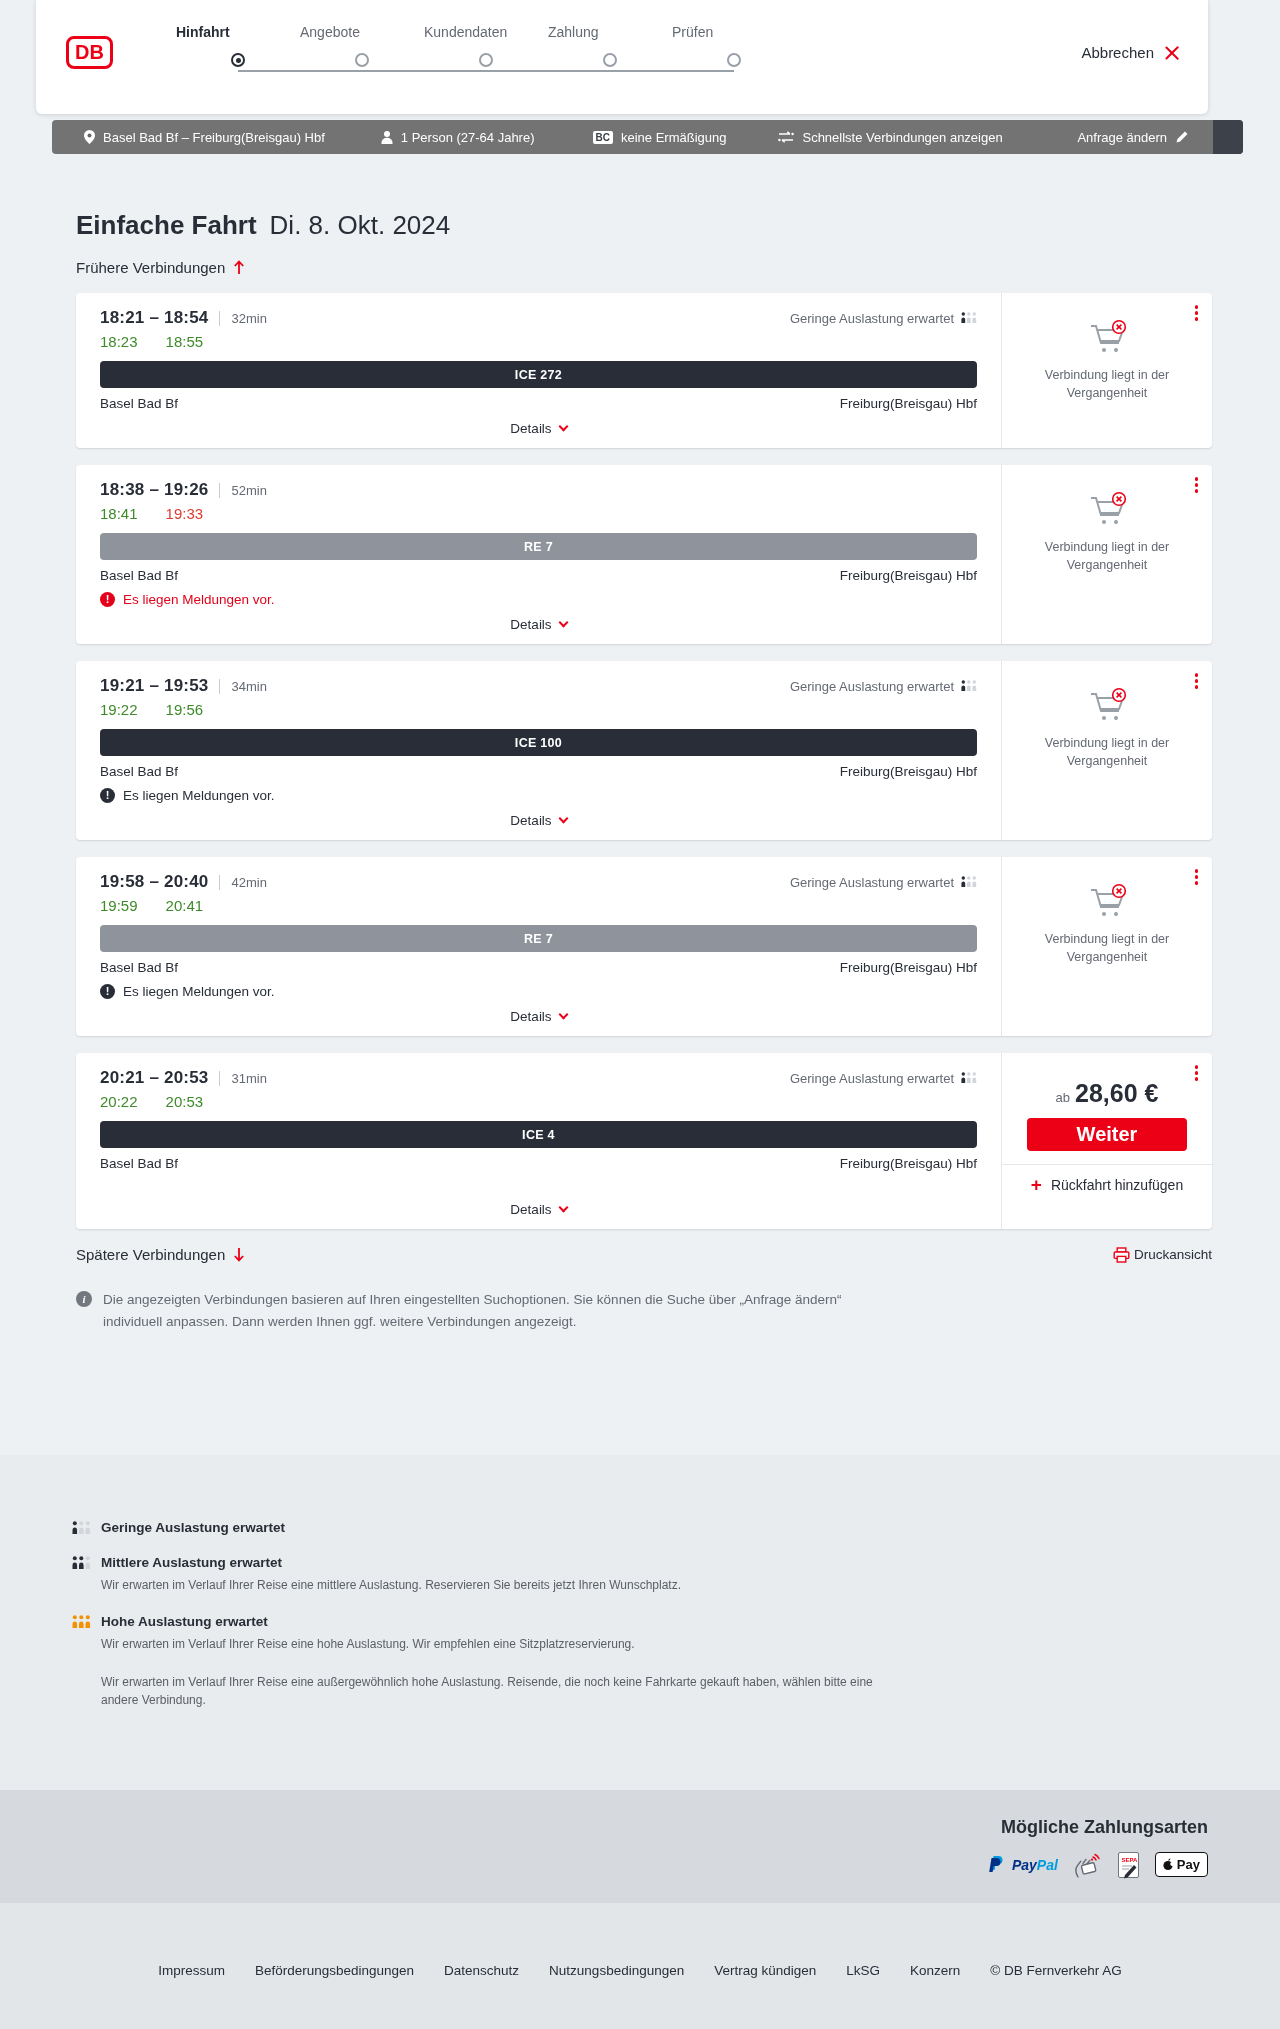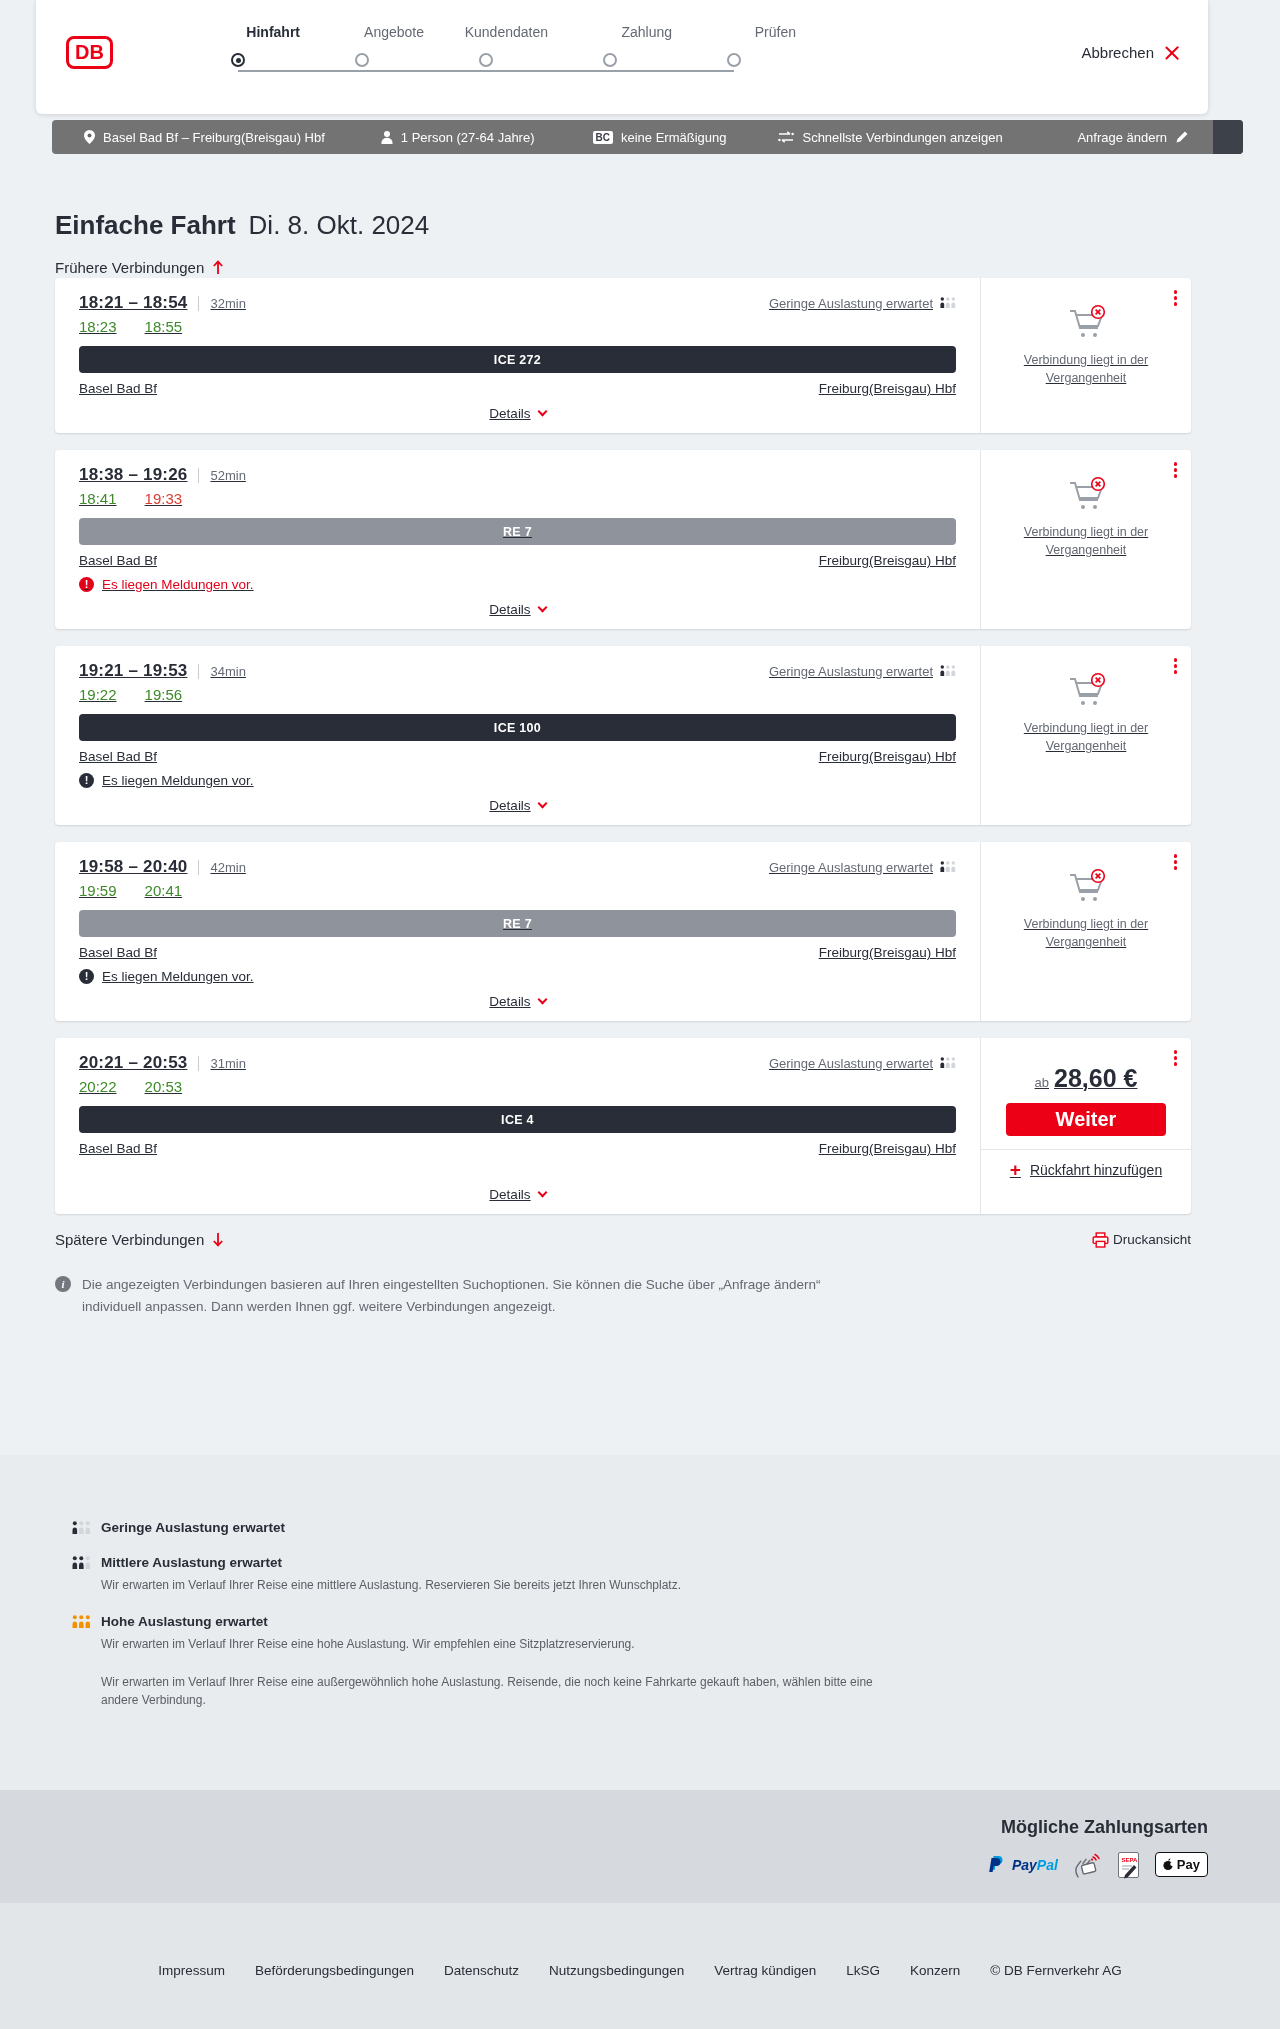--- a/index.html
+++ b/index.html
@@ -17,21 +17,21 @@
     background:#fff; border-radius:0 0 6px 6px;
     box-shadow:0 1px 4px rgba(40,45,55,.16);
   }
   .db-logo {
     position:absolute; left:30px; top:36px; width:47px; height:33px;
     border:3.5px solid #ec0016; border-radius:8px; background:#fff;
     display:flex; align-items:center; justify-content:center;
     color:#ec0016; font-weight:bold; font-size:20px;
   }
   .steps { position:absolute; left:140px; top:24px; display:flex; }
-  .step { width:124px; text-align:right; position:relative; cursor:pointer; }
+  .step { width:124px; text-align:left; position:relative; cursor:pointer; }
   .step .lbl { font-size:14px; color:#646973; margin-bottom:13px; white-space:nowrap; }
   .step.active .lbl { color:#282d37; font-weight:bold; }
   .step .dot {
     width:14px; height:14px; border-radius:50%; background:#fff;
     border:2px solid #9aa0a8; margin:0 auto; position:relative; z-index:2;
   }
   .step.active .dot { border-color:#282d37; }
   .step.active .dot::after {
     content:""; position:absolute; left:2.5px; top:2.5px; width:5px; height:5px;
     border-radius:50%; background:#282d37;
@@ -66,27 +66,27 @@
   .bc-badge {
     background:#fff; color:#3a3f47; font-size:10px; font-weight:bold;
     padding:1px 3px; border-radius:2px;
   }
   .tb-cap {
     position:absolute; right:0; top:0; width:30px; height:34px;
     background:#3d424a; border-radius:0 4px 4px 0;
   }
 
   
-  .content { position:absolute; left:55px; top:210px; width:1136px; }
+  .content { position:absolute; left:76px; top:210px; width:1136px; }
   .page-title { font-size:26px; display:flex; gap:13px; align-items:baseline; }
   .page-title .t { font-weight:bold; }
   .earlier { margin-top:18px; display:inline-flex; align-items:center; gap:8px;
              font-size:15px; cursor:pointer; }
 
-  .cards { margin-top:1px;text-decoration:underline; }
+  .cards { margin-top:16px; }
   .card {
     background:#fff; border-radius:4px; display:flex; margin-bottom:17px;
     box-shadow:0 1px 2px rgba(40,45,55,.14);
   }
   .card-main { flex:1; padding:15px 24px 12px; }
   .card-right {
     width:211px; border-left:1px solid #e4e7e9; position:relative;
     padding:10px 14px 24px; text-align:center;
   }
   .row-time { display:flex; align-items:center; }

